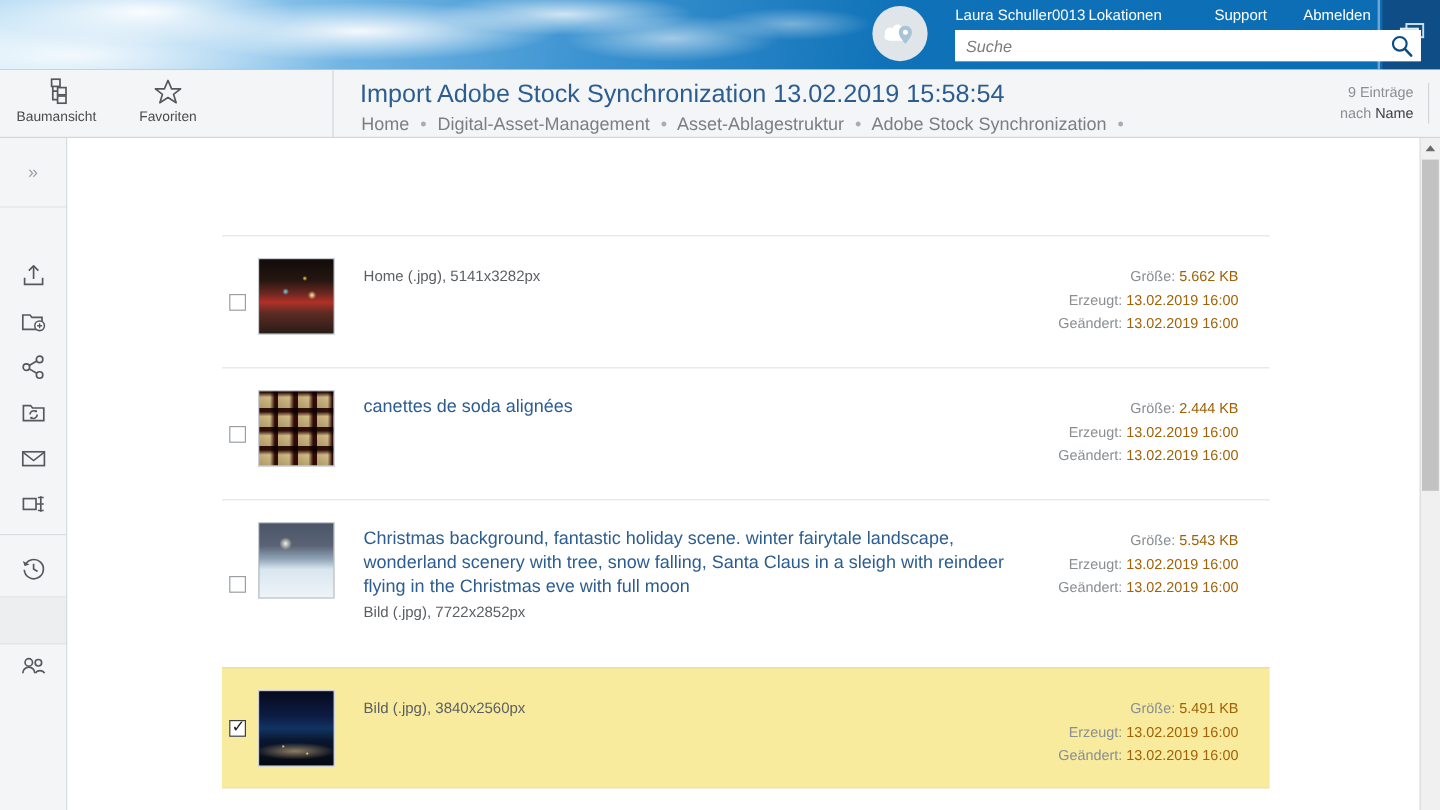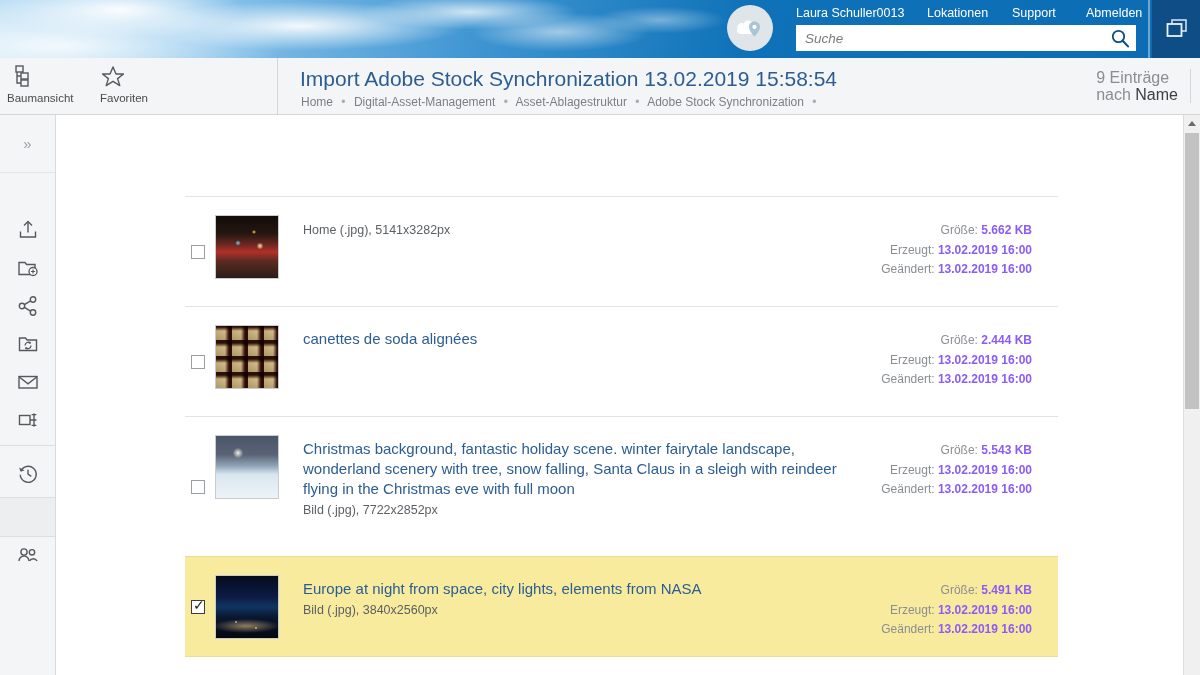--- a/index.html
+++ b/index.html
@@ -50,27 +50,27 @@
   .topnav {
     position: absolute; left: 796px; top: 6px;
     width: 340px; height: 17px;
   }
   .topnav a {
     position: absolute; top: 0;
     color: #ffffff; font-size: 12.5px;
     text-decoration: none; white-space: nowrap;
   }
   .tn-user { left: 0; }
-  .tn-lok  { left: 131px; }
+  .tn-lok  { left: 111px; }
   .tn-sup  { left: 216px; }
   .tn-abm  { left: 290px; }
 
   .searchbox {
     position: absolute; left: 796px; top: 25px;
-    width: 340px; height: 26px;
+    width: 388px; height: 26px;
     background: #ffffff;
     border: 1px solid #ffffff;
     display: flex; align-items: center;
   }
   .searchbox input {
     flex: 1; height: 24px;
     border: 0; outline: 0;
     padding: 0 8px;
     font-family: "Liberation Sans", sans-serif;
     font-size: 13.5px; font-style: italic;
@@ -90,21 +90,21 @@
     background: #f4f5f6;
     border-bottom: 1px solid #d3d6d9;
   }
   .toolicons {
     position: absolute; left: 0; top: 0;
     width: 278px; height: 57px;
     border-right: 1px solid #d3d6d9;
   }
   .toolicon {
     position: absolute; top: 6px;
-    width: 80px; 
+    width: 80px; text-align: center;
     text-decoration: none; cursor: pointer;
   }
   .toolicon .glyph { display: block; height: 26px; }
   .toolicon .lbl {
     display: block; font-size: 11.5px; color: #4b4b4b;
     margin-top: 2px; white-space: nowrap;
   }
   .ti-tree { left: 7px; }
   .ti-fav  { left: 100px; }
 
@@ -112,29 +112,29 @@
     position: absolute; left: 300px; top: 0;
     width: 760px; height: 57px;
   }
   .page-title {
     position: absolute; top: 9px; left: 0;
     font-size: 21px; color: #2c5d92; font-weight: 400;
     white-space: nowrap;
   }
   .breadcrumb {
     position: absolute; top: 37px; left: 1px;
-    font-size: 12px; color: #7b7f84;
+    font-size: 15px; color: #7b7f84;
     white-space: nowrap;
   }
   .breadcrumb .sep { padding: 0 5px; color: #a9adb1; }
 
   .entrycount {
     position: absolute; right: 22px; top: 11px;
-    text-align: left;
-    font-size: 16px; color: #8a8e92; line-height: 17px;
+    text-align: right;
+    font-size: 12px; color: #8a8e92; line-height: 17px;
   }
   .entrycount b { color: #3b3f43; font-weight: normal; }
   .entrycount-rule {
     position: absolute; right: 9px; top: 11px;
     width: 1px; height: 34px; background: #d3d6d9;
   }
 
   
   .body-area {
     position: relative;
@@ -222,21 +222,21 @@
     font-size: 12.5px; color: #5b5f63;
     margin-top: 3px; line-height: 17px;
   }
 
   .row-meta {
     position: absolute; right: 26px; top: 24px;
     text-align: right;
     font-size: 12px; line-height: 19.5px;
     color: #8a8e92; white-space: nowrap;
   }
-  .row-meta b { color: #8b5cf6; font-weight: bold; }
+  .row-meta b { color: #a16207; font-weight: normal; }
 
   
   .th-train {
     background:
       radial-gradient(circle 5px at 44px 30px, #ffe9a8 0%, rgba(255,233,168,0) 70%),
       radial-gradient(circle 4px at 22px 27px, #6fd2f5 0%, rgba(111,210,245,0) 70%),
       radial-gradient(circle 3px at 38px 16px, #ffd24a 0%, rgba(255,210,74,0) 70%),
       linear-gradient(180deg, #120c0a 0%, #241611 28%, #6b2820 46%, #b23028 58%, #5d2b23 72%, #2a1d18 100%),
       #1a1110;
   }
@@ -492,21 +492,20 @@
           </div>
         </div>
         <div class="row selected" style="min-height: 100px;">
           <div class="row-check">
             <span class="tick">✓</span>
           </div>
           <div class="thumb">
             <div class="inner th-space"></div>
           </div>
           <div class="row-text">
-            <div class="row-title">Europe at night from space, city lights, elements from NASA</div>
             <div class="row-sub">Bild (.jpg), 3840x2560px</div>
           </div>
           <div class="row-meta">
             <div><span>Größe: </span><b>5.491 KB</b></div>
             <div><span>Erzeugt: </span><b>13.02.2019 16:00</b></div>
             <div><span>Geändert: </span><b>13.02.2019 16:00</b></div>
           </div>
         </div>
         <div class="row" style="min-height: 100px;">
           <div class="row-text"></div>

